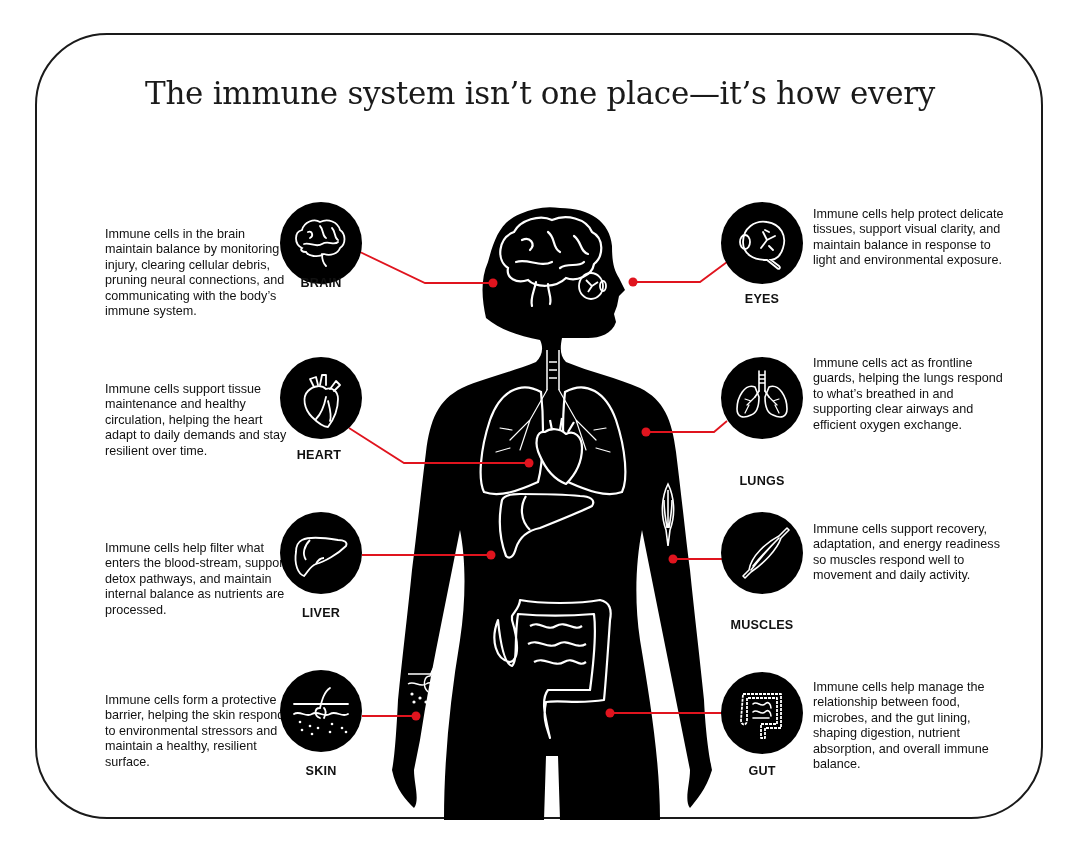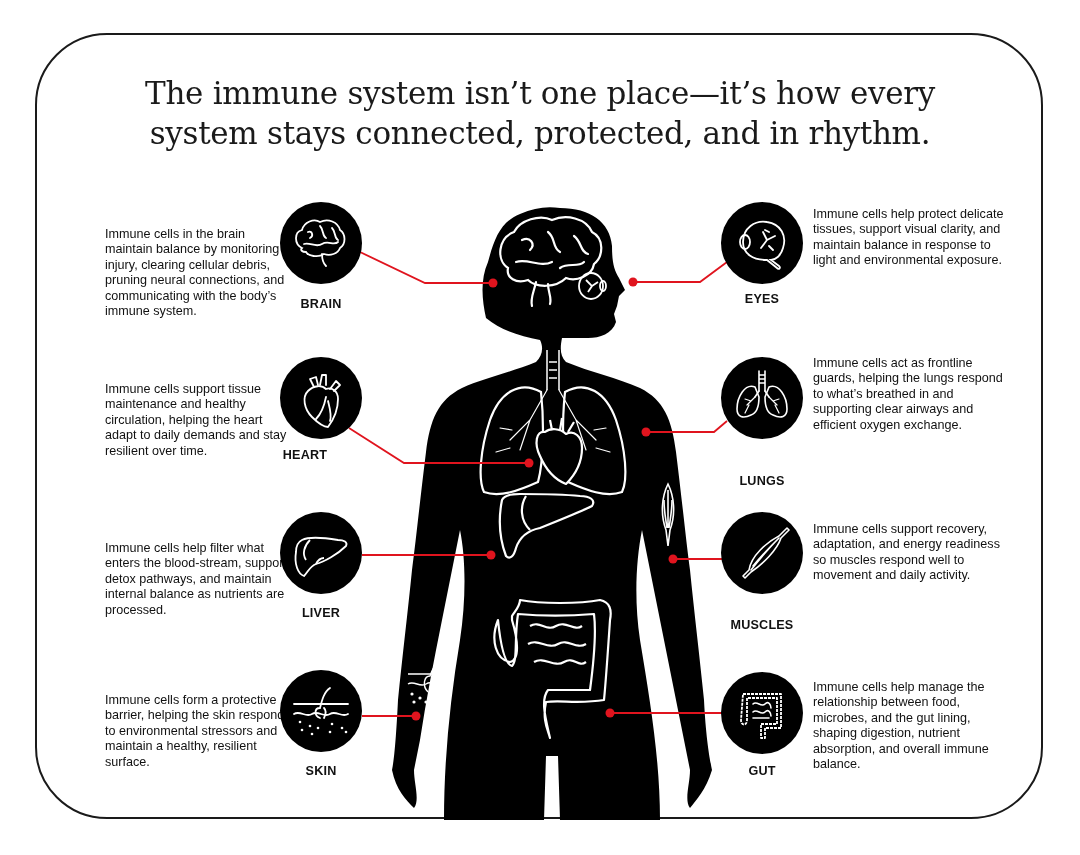--- a/index.html
+++ b/index.html
@@ -15,21 +15,20 @@
   .badge svg { width:82px; height:82px; display:block; }
   svg.layer { position:absolute; left:0; top:0; }
 </style>
 </head>
 <body>
 
 <div class="frame"></div>
 
 <h1 class="title">
   <span>The immune system isn’t one place—it’s how every</span>
-  <span>system stays connected, protected, and in rhythm.</span>
 </h1>
 
 <svg class="layer" width="1080" height="855" viewBox="0 0 1080 855">
 
   <path fill="#000" d="
     M 560 208
     C 590 208, 610 222, 612 246
     C 612 262, 614 270, 619 278
     L 625 290 L 619 296 L 617 306 L 614 314 L 616 322
     C 612 334, 600 338, 588 338
@@ -154,33 +153,33 @@
 <div class="badge" style="left:280px; top:202px;">
   <svg viewBox="0 0 82 82">
     <g fill="none" stroke="#fff" stroke-width="1.8" stroke-linecap="round">
       <path d="M 22 46 C 14 42, 14 30, 22 28 C 24 20, 34 16, 40 20 C 48 16, 58 20, 60 28 C 66 32, 66 42, 60 46 C 58 52, 50 54, 44 52 C 38 56, 28 54, 26 50 C 22 50, 20 48, 22 46 Z"></path>
       <path d="M 28 30 C 32 28, 34 34, 30 36 M 40 24 C 44 28, 42 34, 46 36 M 52 26 C 56 30, 54 36, 58 38"></path>
       <path d="M 24 42 C 30 40, 36 46, 42 42 C 48 38, 54 44, 58 40"></path>
       <path d="M 42 52 C 42 58, 44 62, 46 64"></path>
     </g>
   </svg>
 </div>
-<div class="label" style="left:261px; top:297px;">BRAIN</div>
+<div class="label" style="left:261px; top:276px;">BRAIN</div>
 
 <div class="desc left" style="top:362px;">Immune cells support tissue maintenance and healthy circulation, helping the heart adapt to daily demands and stay resilient over time.</div>
 <div class="badge" style="left:280px; top:357px;">
   <svg viewBox="0 0 82 82">
     <g fill="none" stroke="#fff" stroke-width="1.8" stroke-linejoin="round" stroke-linecap="round">
       <path d="M 28 34 C 22 40, 24 52, 32 60 C 38 66, 44 70, 48 70 C 54 62, 58 52, 58 42 C 58 34, 52 30, 46 32 C 42 28, 34 28, 28 34 Z"></path>
       <path d="M 34 30 L 30 22 L 36 20 L 38 28 M 40 28 L 42 18 L 46 18 L 46 28 M 50 32 L 56 24 L 60 28 L 54 34"></path>
       <path d="M 46 40 C 44 50, 40 58, 36 62 M 48 44 C 50 52, 52 58, 50 64"></path>
     </g>
   </svg>
 </div>
-<div class="label" style="left:245px; top:448px;">HEART</div>
+<div class="label" style="left:259px; top:448px;">HEART</div>
 
 <div class="desc left" style="top:521px;">Immune cells help filter what enters the blood-stream, support detox pathways, and maintain internal balance as nutrients are processed.</div>
 <div class="badge" style="left:280px; top:512px;">
   <svg viewBox="0 0 82 82">
     <g fill="none" stroke="#fff" stroke-width="1.8" stroke-linejoin="round">
       <path d="M 16 40 C 14 52, 18 62, 24 64 C 28 60, 30 54, 36 52 C 44 50, 58 42, 66 34 C 68 30, 64 28, 58 28 C 46 26, 30 24, 22 28 C 18 30, 16 34, 16 40 Z"></path>
       <path d="M 30 28 C 24 34, 22 42, 26 48"></path>
       <path d="M 36 52 C 38 48, 40 46, 44 46"></path>
     </g>
   </svg>

